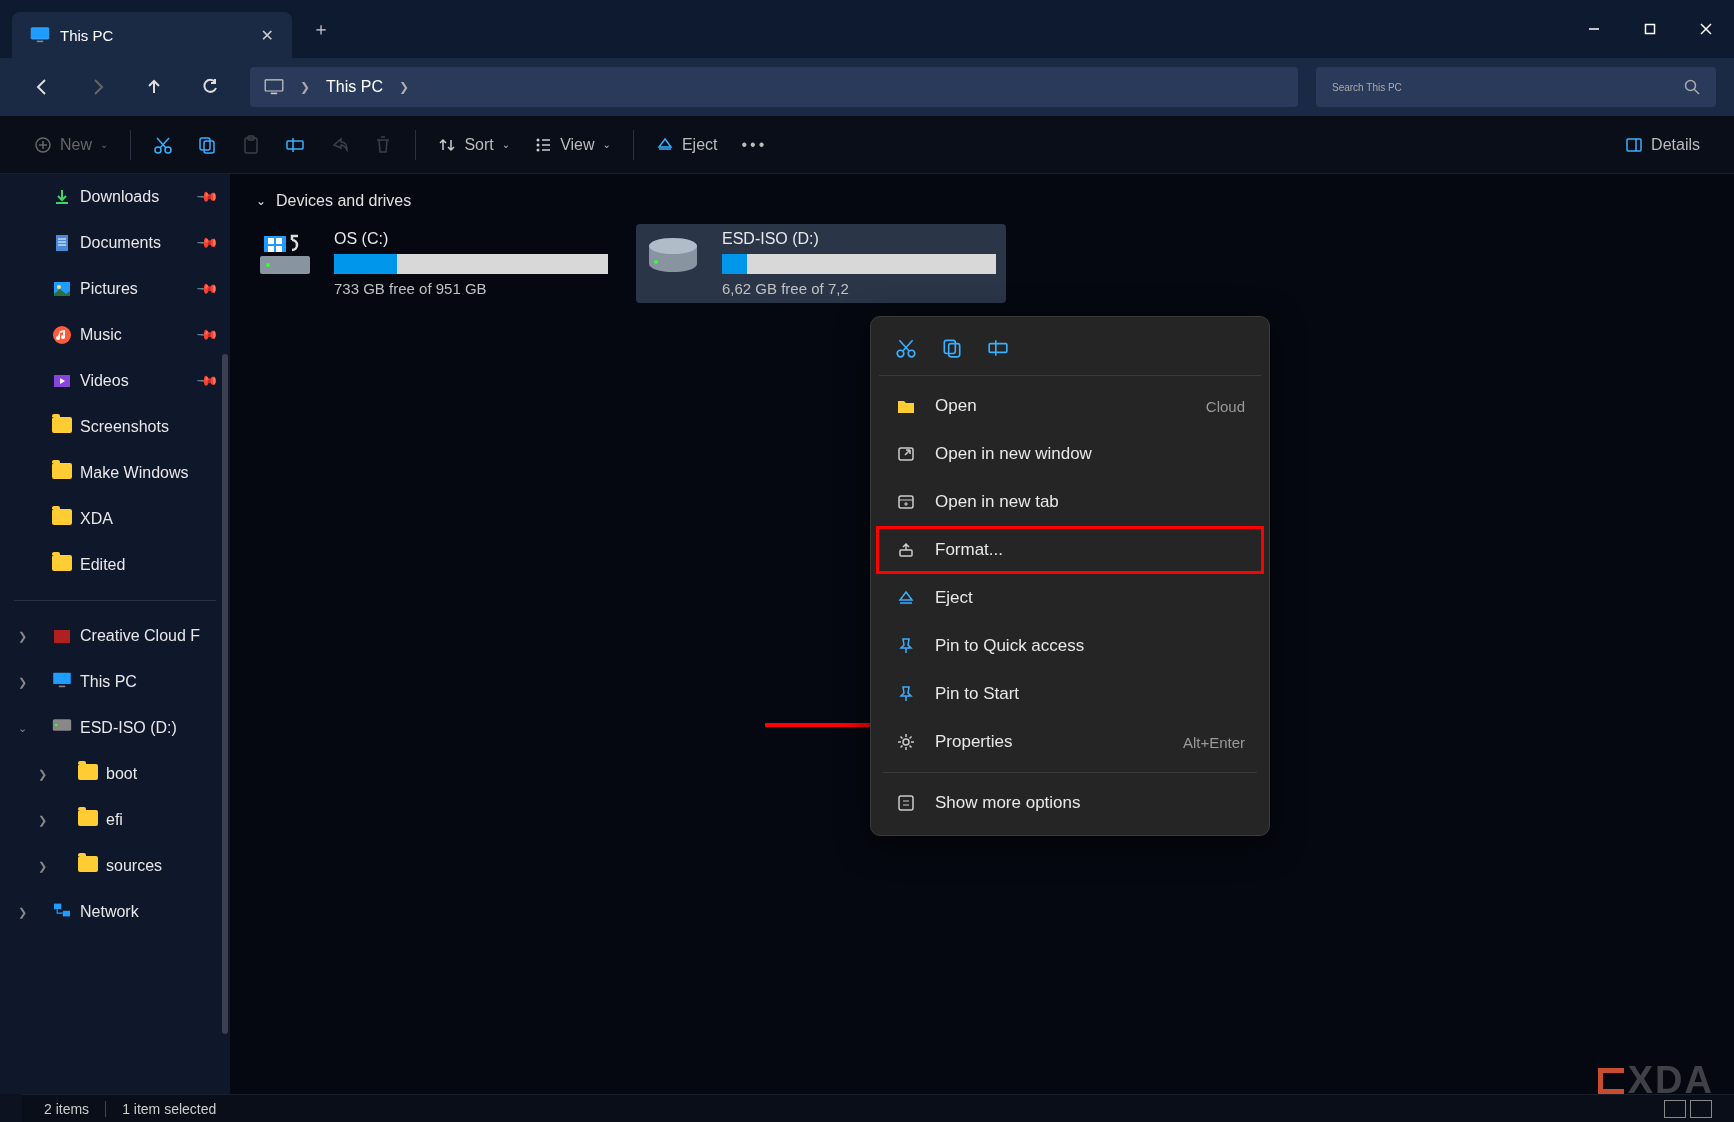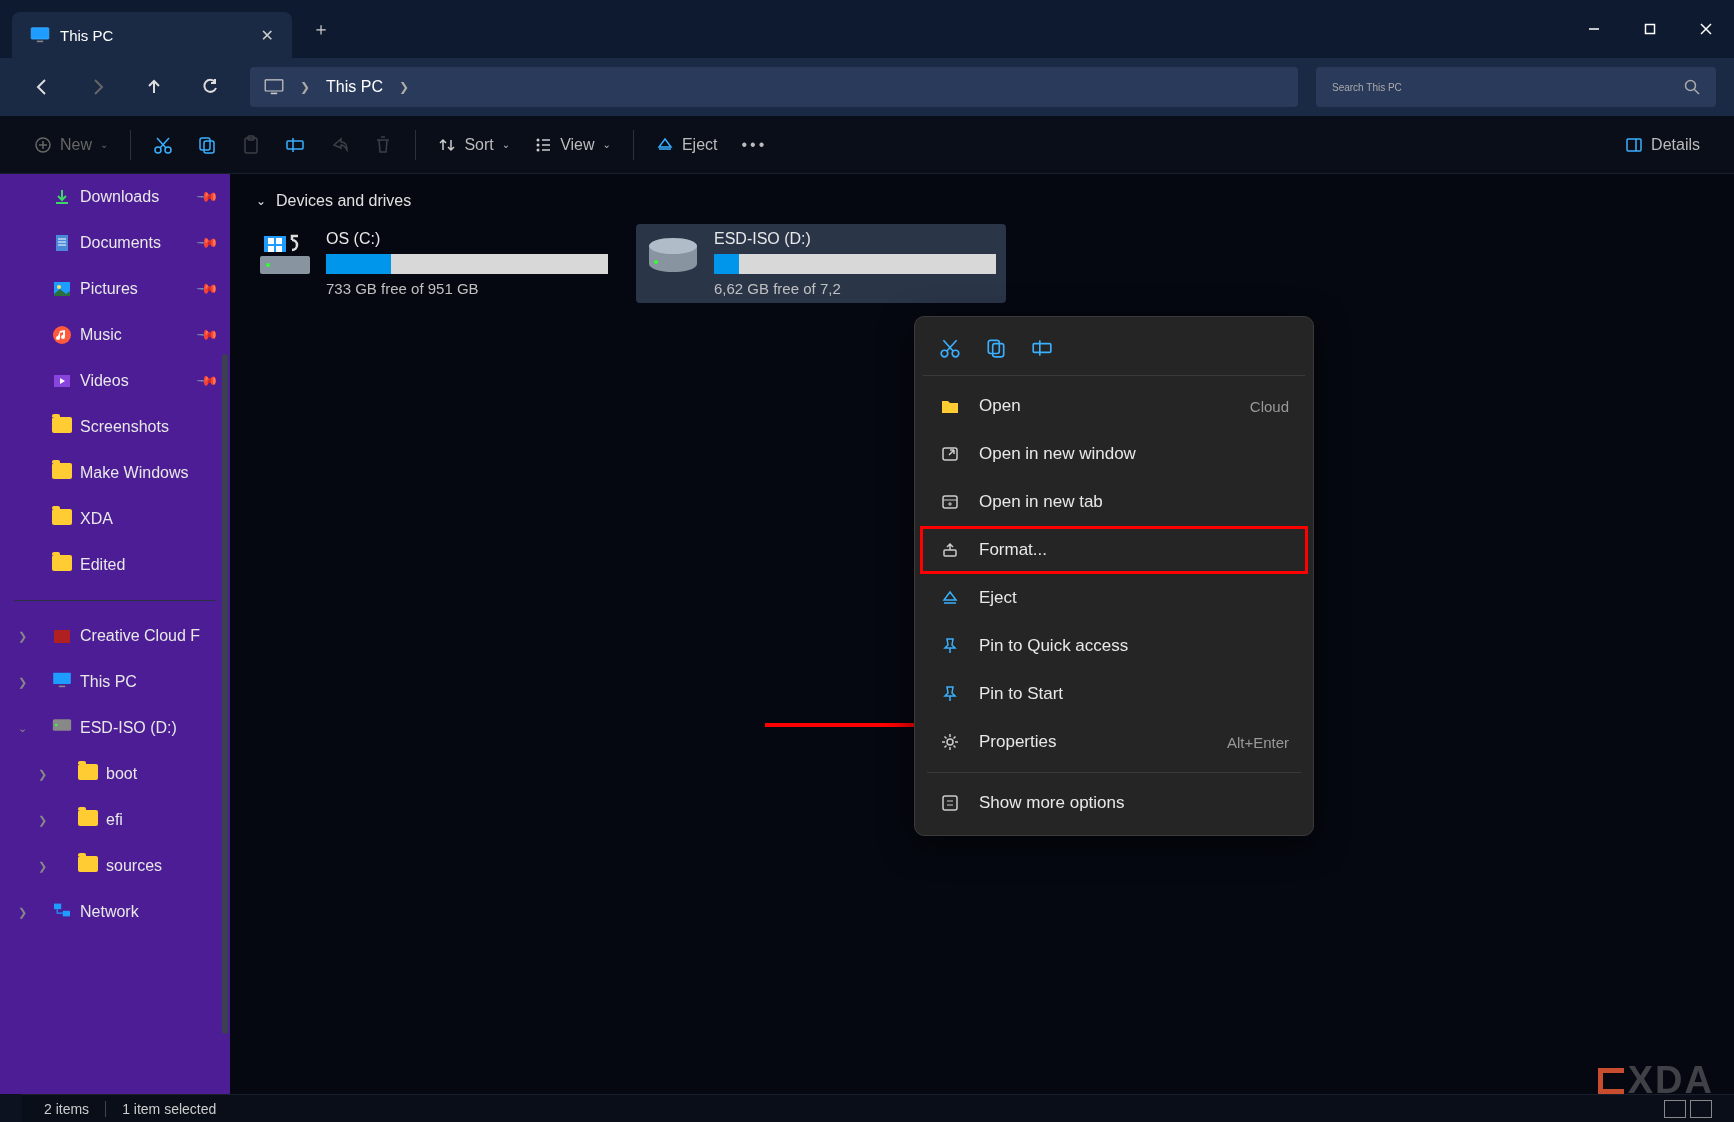--- a/index.html
+++ b/index.html
@@ -25,52 +25,52 @@
 .searchbox { width: 400px; height: 40px; background: #2a3a5a; border-radius: 4px; display: flex; align-items: center; padding: 0 16px; justify-content: space-between; margin-left: 10px; color: #aaa; font-size: 10px; }
 
 
 .toolbar { height: 58px; display: flex; align-items: center; background: #0a0e18; padding: 0 22px; gap: 0; border-bottom: 1px solid #1a1f2e; }
 .tb-btn { height: 40px; padding: 0 12px; display: flex; align-items: center; gap: 8px; color: #bbb; border-radius: 4px; font-size: 16px; }
 .tb-sep { width: 1px; height: 30px; background: #2a3040; margin: 0 10px; }
 .tb-spacer { flex: 1; }
 
 
 .body { display: flex; height: calc(100% - 58px - 58px - 58px - 28px); background: #050810; }
-.sidebar { width: 230px; background: #4c1d95; overflow: hidden; position: relative; }
+.sidebar { width: 230px; background: #0f172a; overflow: hidden; position: relative; }
 .sb-scroll { position: absolute; right: 2px; top: 180px; width: 6px; height: 680px; background: #3a4050; border-radius: 3px; }
 .sb-item { height: 46px; display: flex; align-items: center; padding: 0 14px 0 52px; font-size: 16px; color: #e8e8e8; position: relative; white-space: nowrap; overflow: hidden; }
 .sb-item.nested { padding-left: 78px; }
 .sb-item .icon { position: absolute; left: 52px; width: 20px; height: 20px; }
 .sb-item.nested .icon { left: 78px; }
 .sb-item .label { margin-left: 28px; }
 .sb-item .pin { position: absolute; right: 14px; color: #888; font-size: 14px; transform: rotate(45deg); }
 .sb-item .chev { position: absolute; left: 18px; color: #888; font-size: 11px; }
 .sb-item .chev.exp { position: absolute; left: 38px; }
 .sb-divider { height: 1px; background: #2a3040; margin: 12px 14px; }
 
 .main { flex: 1; background: #050810; padding: 12px 18px; position: relative; }
 .section-hdr { display: flex; align-items: center; gap: 10px; color: #e0e0e0; font-size: 16px; padding: 6px 0 14px 8px; }
 .drives { display: flex; gap: 18px; }
 .drive { display: flex; gap: 14px; padding: 6px 10px; border-radius: 4px; width: 370px; }
 .drive.selected { background: #2a3548; }
 .drive-icon { width: 54px; height: 46px; margin-top: 2px; }
-.drive-info { flex: 1; }
+.drive-info { flex: 1; margin-left: 8px; }
 .drive-name { font-size: 16px; color: #e8e8e8; margin-bottom: 6px; }
 .drive-bar { width: 100%; height: 20px; background: #d8d8d8; position: relative; }
 .drive-bar-fill { position: absolute; left: 0; top: 0; bottom: 0; background: #0096ec; }
 .drive-free { font-size: 15px; color: #c0c0c0; margin-top: 6px; }
 
 
 .statusbar { height: 28px; background: #0a0e18; display: flex; align-items: center; padding: 0 22px; font-size: 14px; color: #ccc; gap: 16px; border-top: 1px solid #1a1f2e; margin-left: 22px; }
 .statusbar .sep { width: 1px; height: 16px; background: #444; }
 .sb-right { margin-left: auto; display: flex; gap: 4px; }
 .sb-toggle { width: 22px; height: 18px; border: 1px solid #888; }
 
 
-.ctxmenu { position: absolute; left: 914px; top: 316px; width: 400px; background: #252525; border-radius: 10px; border: 1px solid #3a3a3a; padding: 8px; box-shadow: 0 8px 32px rgba(0,0,0,.6); z-index: 100; }
+.ctxmenu { position: absolute; left: 870px; top: 316px; width: 400px; background: #252525; border-radius: 10px; border: 1px solid #3a3a3a; padding: 8px; box-shadow: 0 8px 32px rgba(0,0,0,.6); z-index: 100; }
 .ctx-iconrow { display: flex; gap: 20px; padding: 10px 14px 14px; border-bottom: 1px solid #3a3a3a; margin-bottom: 6px; }
 .ctx-iconbtn { width: 26px; height: 26px; display: flex; align-items: center; justify-content: center; }
 .ctx-item { height: 48px; display: flex; align-items: center; padding: 0 16px; border-radius: 6px; gap: 18px; font-size: 17px; color: #e8e8e8; position: relative; }
 .ctx-item .key { margin-left: auto; color: #999; font-size: 15px; }
 .ctx-item.highlight { border: 3px solid #ff0000; border-radius: 0; margin: 0 -3px; }
 .ctx-sep { height: 1px; background: #3a3a3a; margin: 6px 4px; }
 .ctx-icon { width: 22px; height: 22px; display: flex; align-items: center; justify-content: center; }
 
 
 .arrow { position: absolute; left: 535px; top: 549px; width: 310px; height: 4px; background: #ff0000; z-index: 50; }

